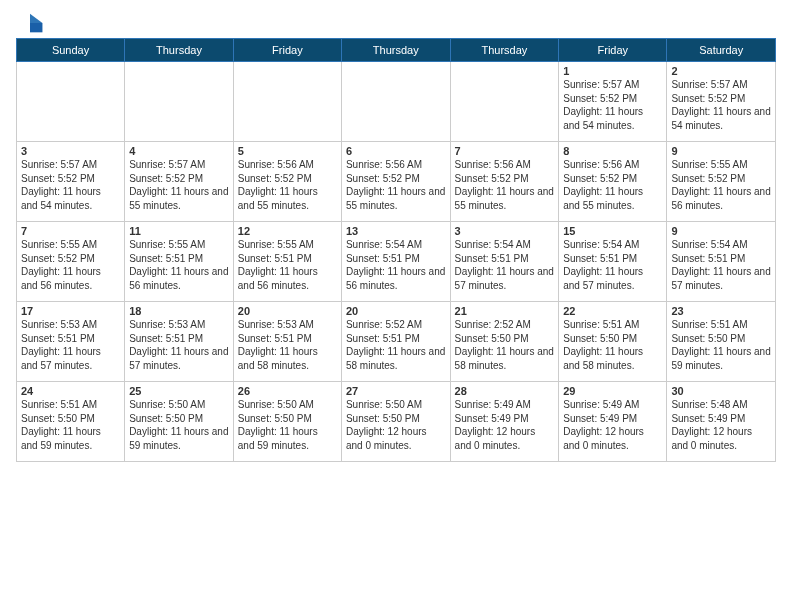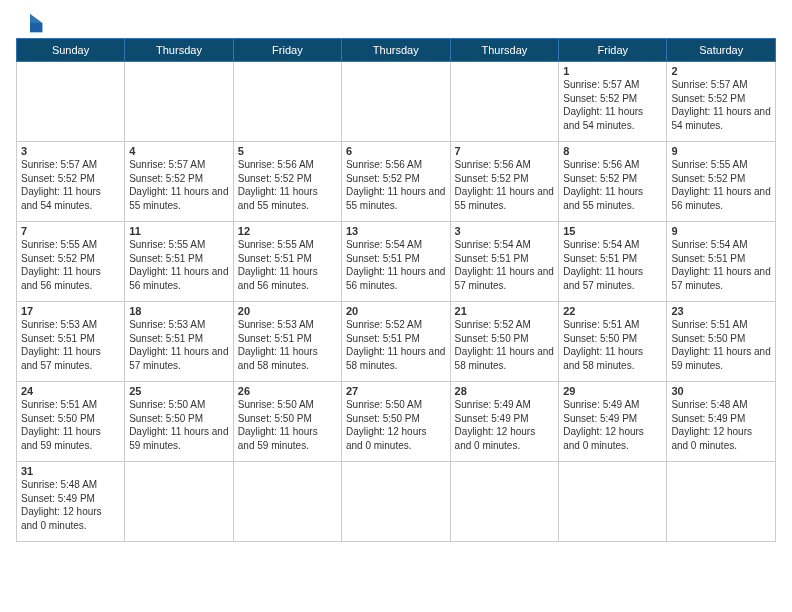--- a/index.html
+++ b/index.html
@@ -274,21 +274,21 @@
           </td>
           <td>
             <span class="day-number">20</span>
             <div class="day-info">Sunrise: 5:52 AM
 Sunset: 5:51 PM
 Daylight: 11 hours
 and 58 minutes.</div>
           </td>
           <td>
             <span class="day-number">21</span>
-            <div class="day-info">Sunrise: 5:52 AM
+            <div class="day-info">Sunrise: 2:52 AM
 Sunset: 5:50 PM
 Daylight: 11 hours
 and 58 minutes.</div>
           </td>
           <td>
             <span class="day-number">22</span>
             <div class="day-info">Sunrise: 5:51 AM
 Sunset: 5:50 PM
 Daylight: 11 hours
 and 58 minutes.</div>
@@ -345,30 +345,15 @@
 and 0 minutes.</div>
           </td>
           <td>
             <span class="day-number">30</span>
             <div class="day-info">Sunrise: 5:48 AM
 Sunset: 5:49 PM
 Daylight: 12 hours
 and 0 minutes.</div>
           </td>
         </tr>
-        <tr>
-          <td>
-            <span class="day-number">31</span>
-            <div class="day-info">Sunrise: 5:48 AM
-Sunset: 5:49 PM
-Daylight: 12 hours
-and 0 minutes.</div>
-          </td>
-          <td class="empty-cell"></td>
-          <td class="empty-cell"></td>
-          <td class="empty-cell"></td>
-          <td class="empty-cell"></td>
-          <td class="empty-cell"></td>
-          <td class="empty-cell"></td>
-        </tr>
       </tbody>
   </table>
 </div>
 
 </body></html>

